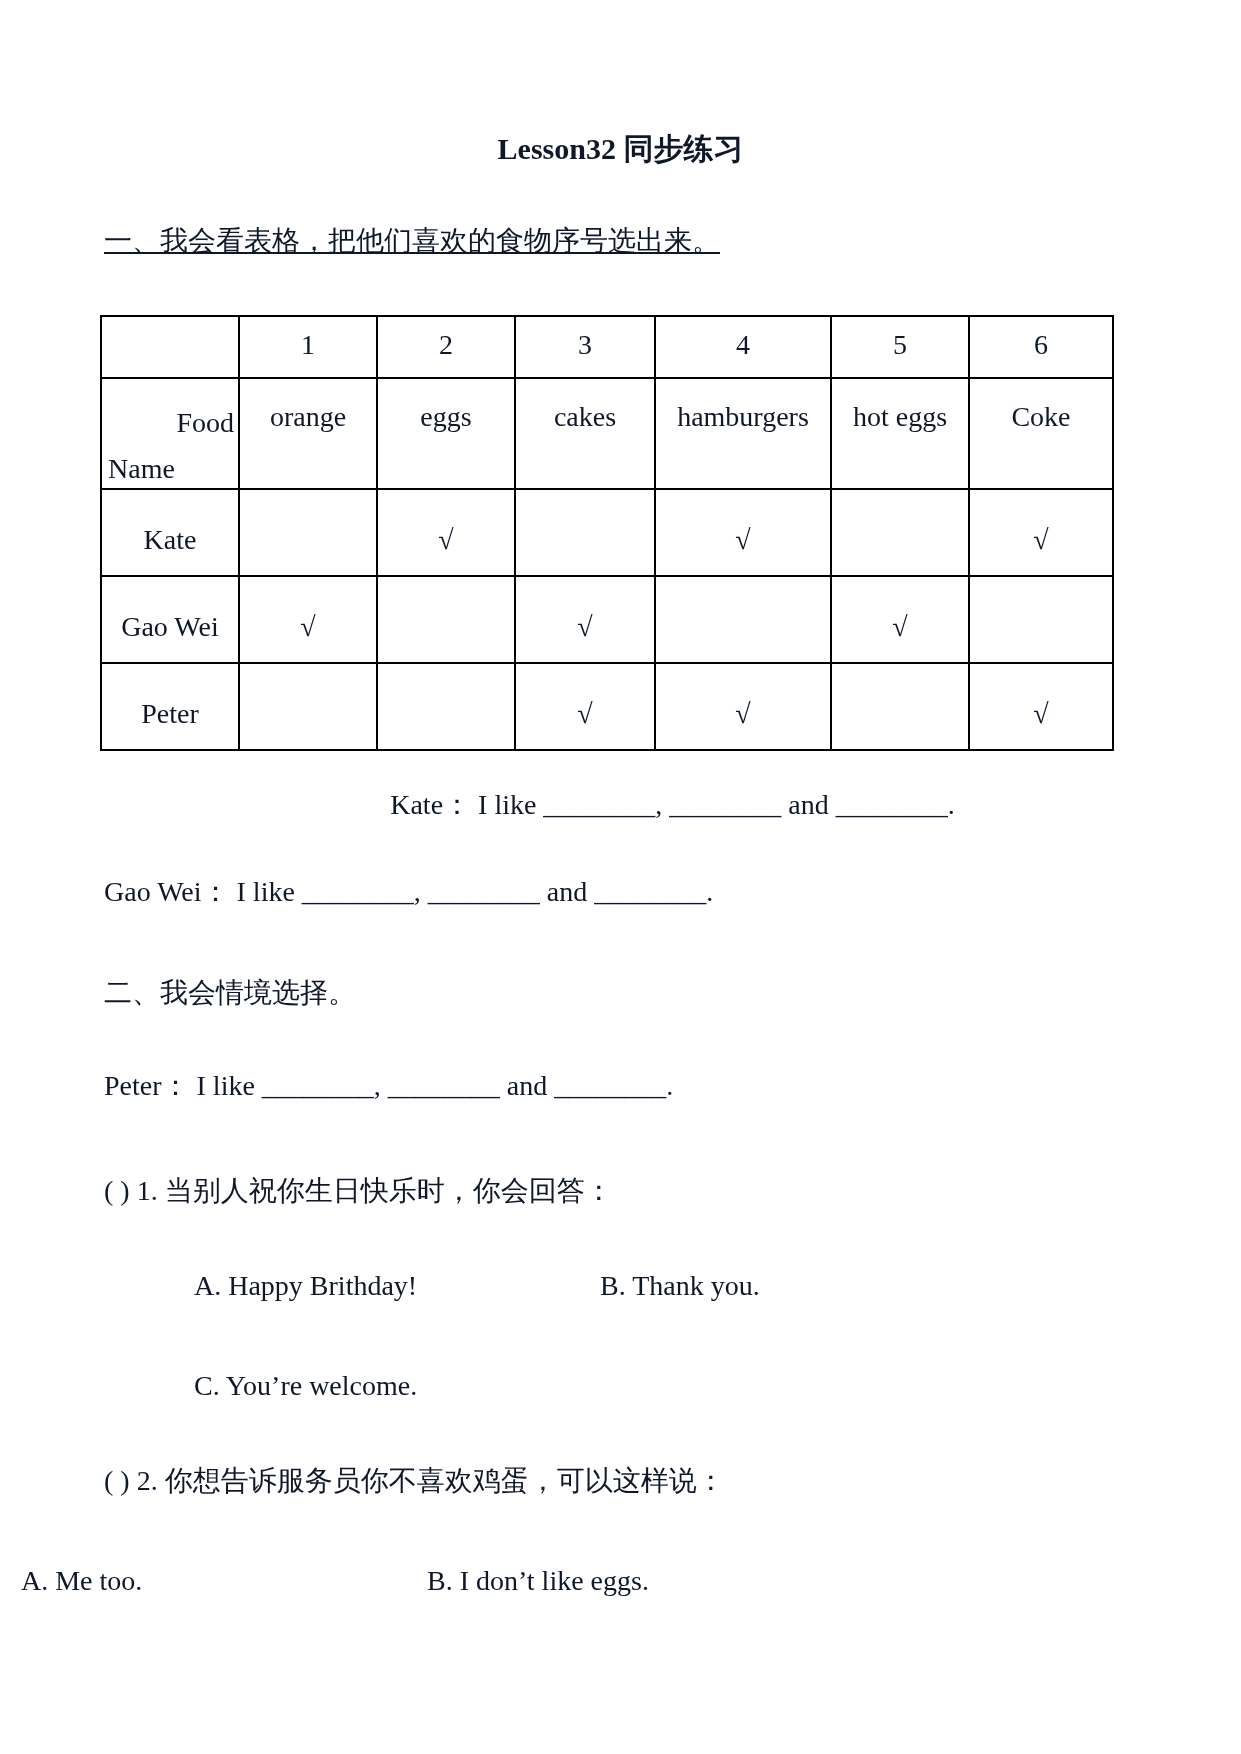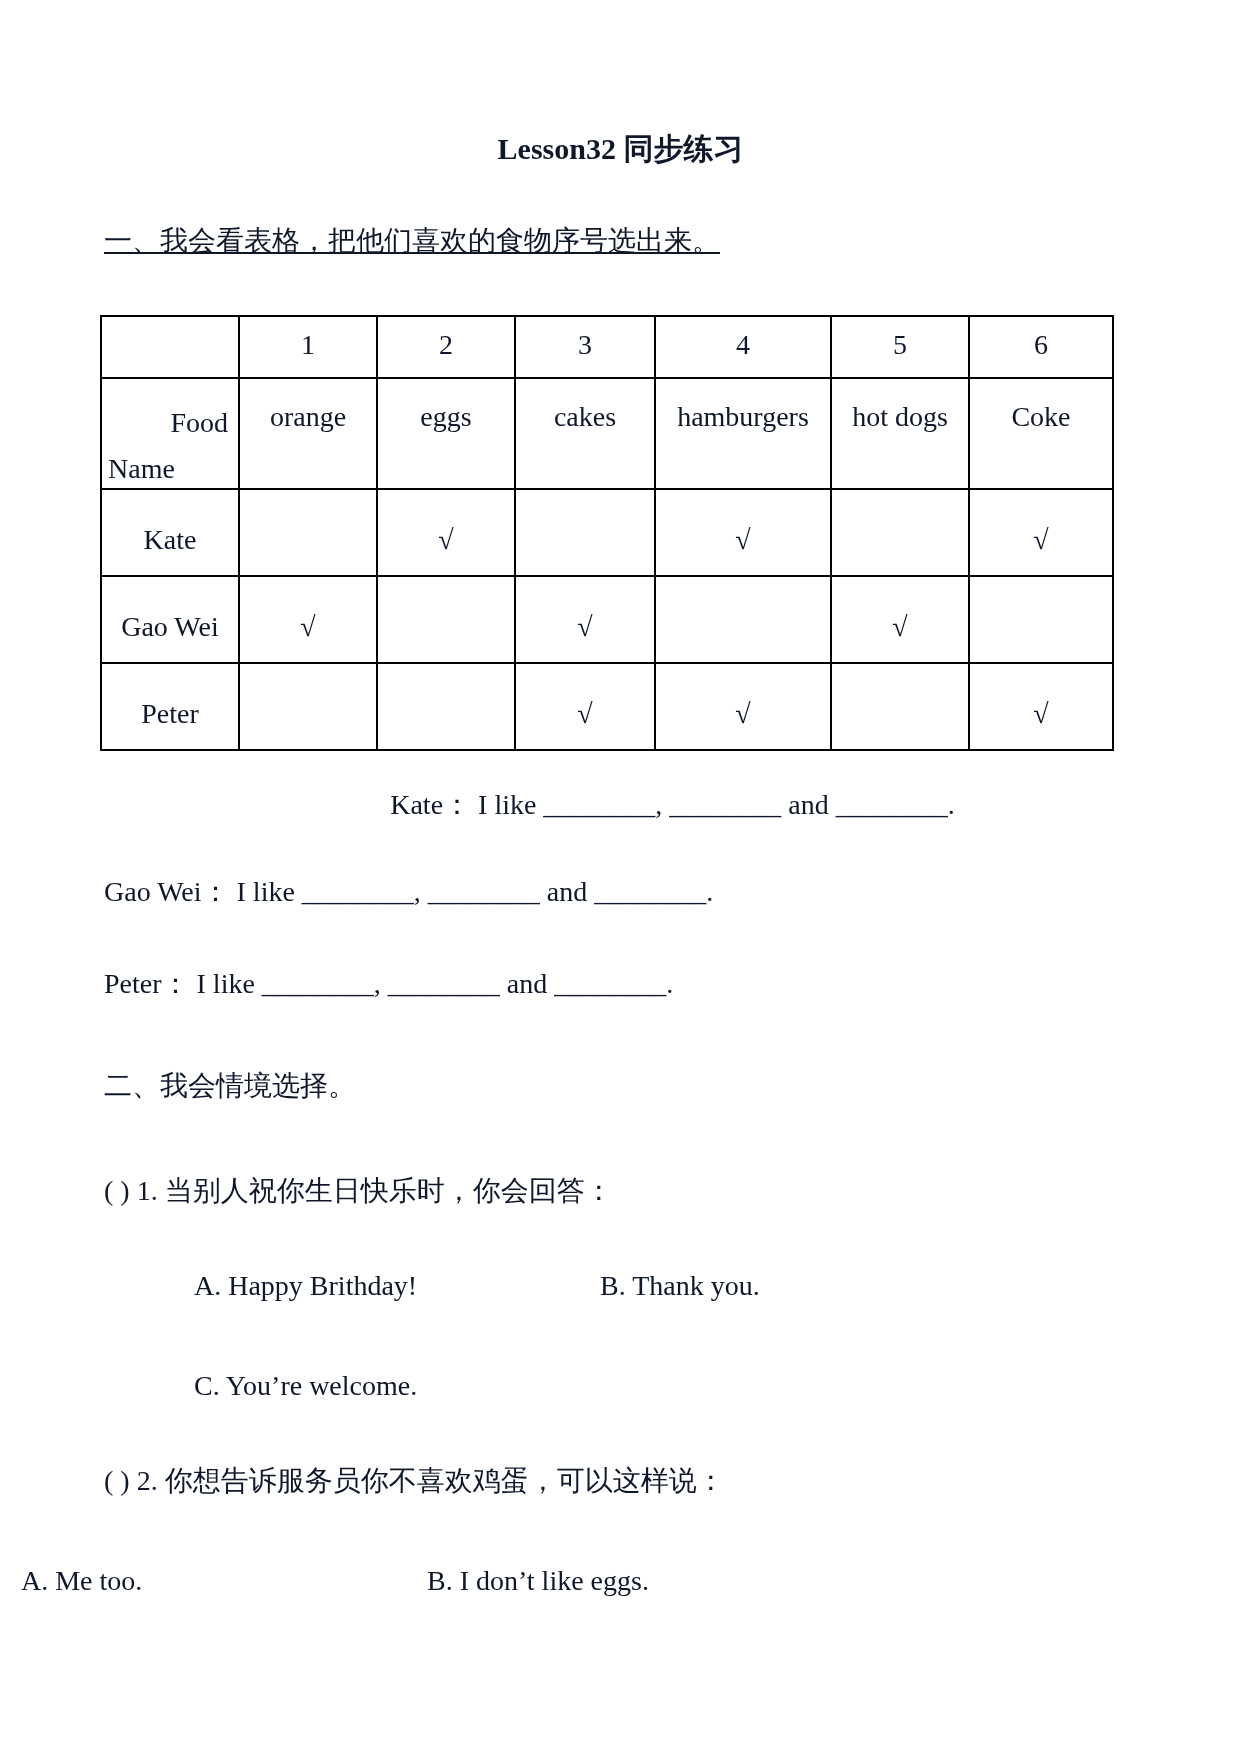--- a/index.html
+++ b/index.html
@@ -35,21 +35,21 @@
     border: 2px solid #000;
     text-align: center;
     vertical-align: top;
     font-size: 28px;
     overflow: hidden;
   }
   tr.row-numbers td { height: 62px; padding-top: 9px; }
   tr.row-foods td { height: 98px; padding-top: 19px; }
   tr.row-person td { height: 87px; padding-top: 31px; }
   td.cell-foodname { padding-top: 6px; }
-  .foodname-l1 { text-align: right; padding: 6px 10px 0 0; }
+  .foodname-l1 { text-align: right; padding: 6px 4px 0 0; }
   .foodname-l2 { text-align: left; padding: 8px 0 0 6px; }
   .sentence { margin-top: 49px; }
   .sentence.first { margin-top: 35px; text-align: center; }
   .sentence.third { margin-top: 55px; }
   .sec2-heading { margin-top: 64px; }
   .q1-stem { margin-top: 67px; }
   .opt-row { margin: 57px 0 0 194px; }
   .opt-row.c-row { margin-top: 62px; }
   .opt-a { display: inline-block; width: 406px; }
   .q2-stem { margin-top: 58px; }
@@ -86,21 +86,21 @@
       </tr>
       <tr class="row-foods">
         <td class="cell-foodname">
           <div class="foodname-l1">Food</div>
           <div class="foodname-l2">Name</div>
         </td>
         <td>orange</td>
         <td>eggs</td>
         <td>cakes</td>
         <td>hamburgers</td>
-        <td>hot dogs</td>
+        <td>hot eggs</td>
         <td>Coke</td>
       </tr>
       <tr class="row-person">
         <td>Kate</td>
         <td></td>
         <td>√</td>
         <td></td>
         <td>√</td>
         <td></td>
         <td>√</td>
@@ -121,23 +121,23 @@
         <td>√</td>
         <td>√</td>
         <td></td>
         <td>√</td>
       </tr>
     </tbody>
   </table>
 
   <div class="block sentence first">Kate： I like ________, ________ and ________.</div>
   <div class="block sentence">Gao Wei： I like ________, ________ and ________.</div>
+  <div class="block sec2-heading">二、我会情境选择。</div>
+
   <div class="block sentence third">Peter： I like ________, ________ and ________.</div>
-
-  <div class="block sec2-heading">二、我会情境选择。</div>
 
   <div class="block q1-stem">( ) 1. 当别人祝你生日快乐时，你会回答：</div>
   <div class="opt-row">
     <span class="opt-a">A. Happy Brithday!</span><span>B. Thank you.</span>
   </div>
   <div class="opt-row c-row">C. You’re welcome.</div>
 
   <div class="block q2-stem">( ) 2. 你想告诉服务员你不喜欢鸡蛋，可以这样说：</div>
   <div class="opt-row q2">
     <span class="opt-a">A. Me too.</span><span>B. I don’t like eggs.</span>

